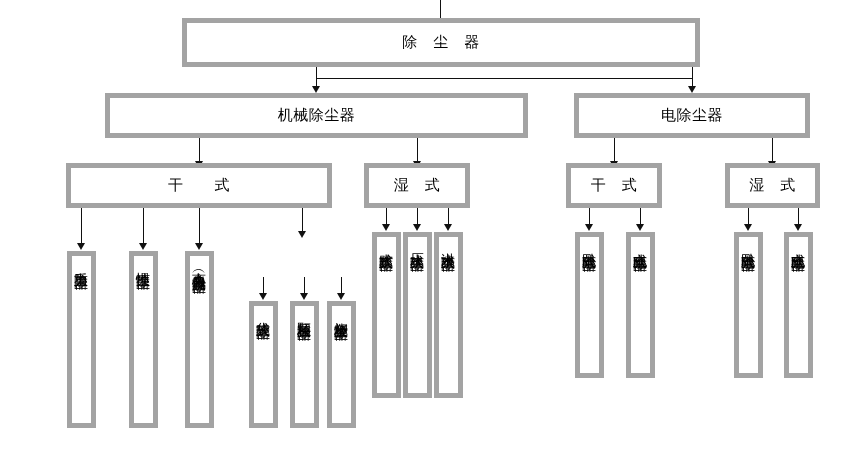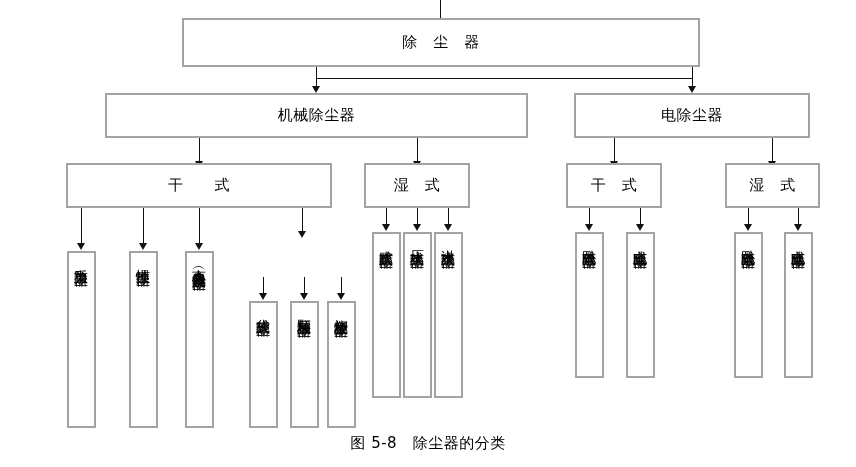--- a/index.html
+++ b/index.html
@@ -11,21 +11,21 @@
     position: relative;
     width: 856px;
     height: 467px;
     background: #ffffff;
     font-family: "DejaVu Sans", "Liberation Sans", sans-serif;
     overflow: hidden;
   }
   .box {
     position: absolute;
     box-sizing: border-box;
-    border: 2px solid #a3a3a3;
+    border: 5px solid #a3a3a3;
     background: #ffffff;
     display: flex;
     align-items: center;
     justify-content: center;
     color: #000000;
     line-height: 1.12;
   }
   
   .box.h {
     font-size: 15px;
@@ -197,15 +197,14 @@
     <span class="txt">立式电除尘器</span>
   </div>
 
   <div class="box v" style="left:734px; top:232px; width:29px; height:146px;">
     <span class="txt">卧式电除尘器</span>
   </div>
   <div class="box v" style="left:784px; top:232px; width:29px; height:146px;">
     <span class="txt">立式电除尘器</span>
   </div>
 
-  <div class="caption" style="top:434px;">图 5-8　除尘器的分类</div>
 
 </div>
 
 </body></html>

